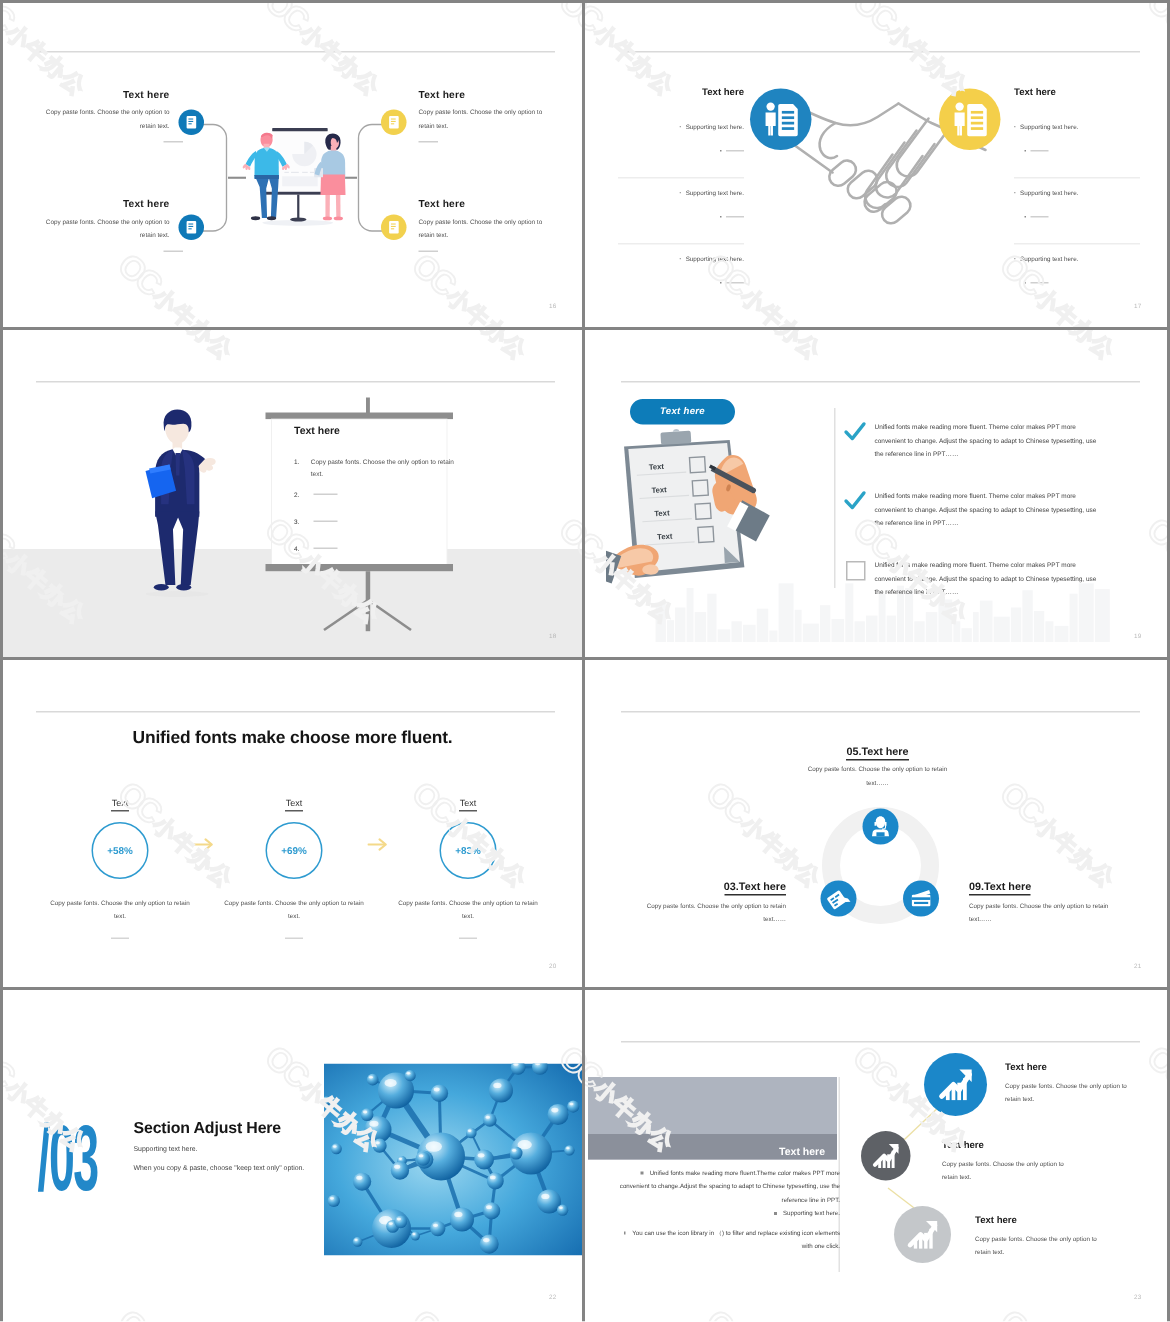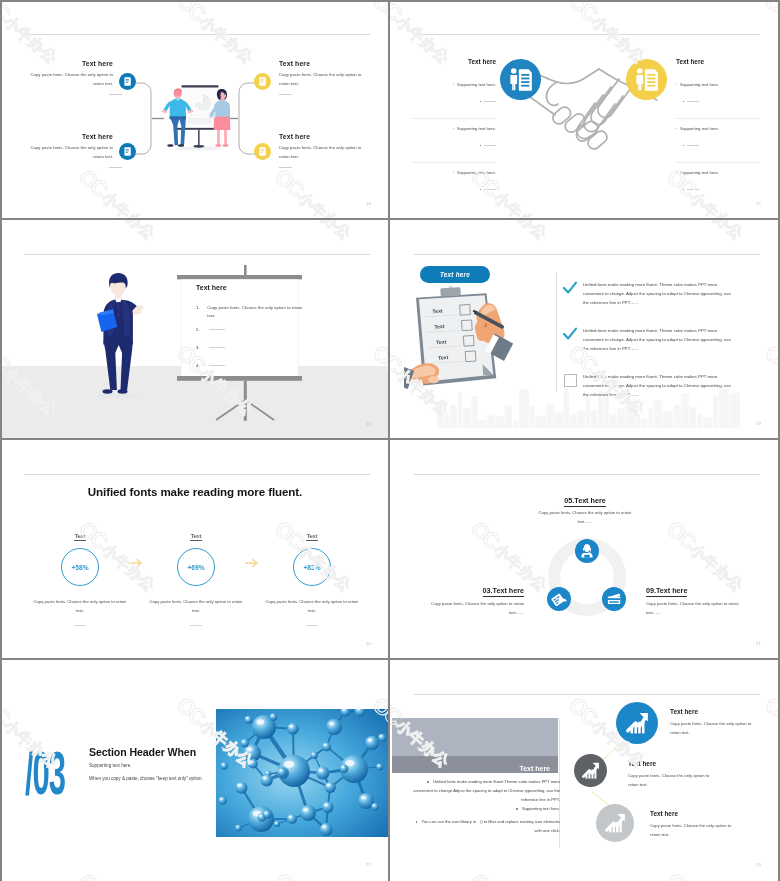--- a/index.html
+++ b/index.html
@@ -530,21 +530,21 @@
           <span class="tx">Unified fonts make reading more fluent. Theme color makes PPT more convenient to change. Adjust the spacing to adapt to Chinese typesetting, use the reference line in PPT……</span>
         </div>
 
         <div class="pg" style="right:17px;bottom:12px;">19</div>
       </div>
     </div>
 
     <div class="cell">
       <div class="slide s5">
         <div class="hr-top" style="left:22px;right:18px;top:32px;"></div>
-        <div class="s5head">Unified fonts make reading more fluent.</div>
+        <div class="s5head">Unified fonts make choose more fluent.</div>
 
         <div class="s5m" style="left:23px;">
           <div class="lbl">Text</div>
           <div class="circ">
             <span>+58%</span>
           </div>
           <div class="txt">Copy paste fonts. Choose the only option to retain text.</div>
           <div class="und"></div>
         </div>
         <div class="s5m" style="left:139px;">
@@ -625,21 +625,21 @@
         <div class="s6t" style="left:22px;top:144px;width:110px;text-align:right;"><i>03.Text here</i></div>
         <div class="s6x" style="left:36px;top:158px;width:96px;text-align:right;">Copy paste fonts. Choose the only option to retain text……</div>
 
         <div class="pg" style="right:17px;bottom:12px;">21</div>
       </div>
     </div>
 
     <div class="cell">
       <div class="slide s7">
         <div class="s7num">/03</div>
-        <div class="s7ttl">Section Header When</div>
+        <div class="s7ttl">Section Adjust Here</div>
         <div class="s7sub">Supporting text here.</div>
         <div class="s7note">When you copy &amp; paste, choose "keep text only" option.</div>
         <svg class="s7img" width="174" height="128" viewBox="0 0 174 128">
           <defs>
             <radialGradient id="mbg" cx="0.42" cy="0.52" r="0.82">
               <stop offset="0" stop-color="#9bd7f0"></stop>
                 <stop offset="0.45" stop-color="#45a8dc"></stop>
                 <stop offset="1" stop-color="#0d62a8"></stop>
             </radialGradient>
             <radialGradient id="sph" cx="0.35" cy="0.3" r="0.75">

